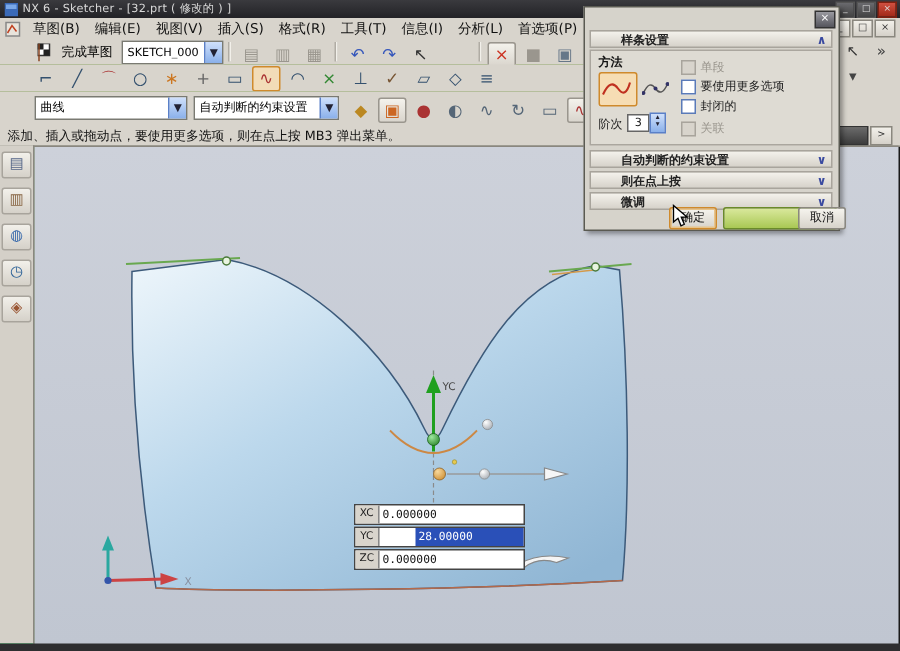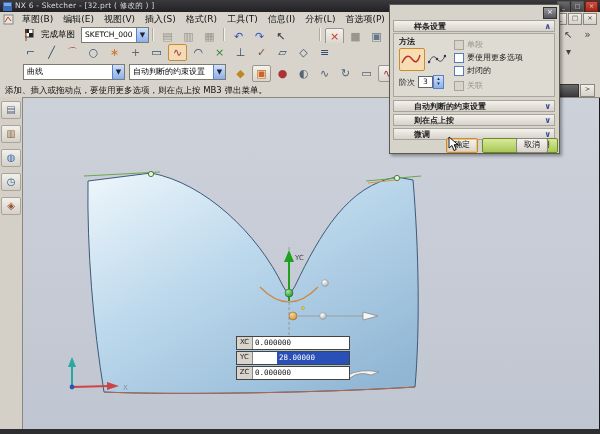--- a/index.html
+++ b/index.html
@@ -57,21 +57,21 @@
   .cb{width:8px;height:8px;border:1px solid #5a7ab8;background:#fff;margin-right:3px;}
   .cbrow.dis .cb{border-color:#a8a49c;background:#d8d4cc;}
   #mbtn1{position:absolute;left:5px;top:14px;width:24px;height:21px;background:#f6ddb4;border:1px solid #cf8a2c;border-radius:2px;}
   #mbtn2{position:absolute;left:33px;top:17px;width:20px;height:16px;color:#444;font-size:11px;text-align:center;line-height:15px;}
   #degrow{position:absolute;left:5px;top:41px;display:flex;align-items:center;font-size:8px;color:#222;}
   #degfield{width:13px;height:10px;border:1px solid #666;background:#fff;font-size:7.5px;text-align:center;line-height:10px;margin-left:3px;}
   #degspin{width:9px;height:12px;background:linear-gradient(#cfe0fb,#8ab0ea);border:1px solid #5a80c8;font-size:5px;line-height:5px;color:#223;text-align:center;}
   .dbtn{position:absolute;height:13px;width:30px;background:linear-gradient(#f6f4ee,#d7d3cb);border:1px solid #8a877f;border-radius:2px;font-size:8px;text-align:center;line-height:12px;color:#111;}
   #btn-ok{left:56px;border:1px solid #cf8a2c;box-shadow:0 0 0 1px #e8c48a inset;}
   #btn-apply{left:92px;background:linear-gradient(#d9e89c,#a9c854);border-color:#6a8a2a;padding-left:44px;}
-  #btn-cancel{left:126px;}
+  #btn-cancel{left:142px;}
   #bottomstrip{left:0;top:429px;width:600px;height:5px;background:#2e2e30;}
   svg text{font-family:"DejaVu Sans",sans-serif;}
 </style>
 </head>
 <body>
 
 <div id="app">
 
   <div id="titlebar" class="abs">
     <svg width="9" height="9" style="margin-left:3px">

